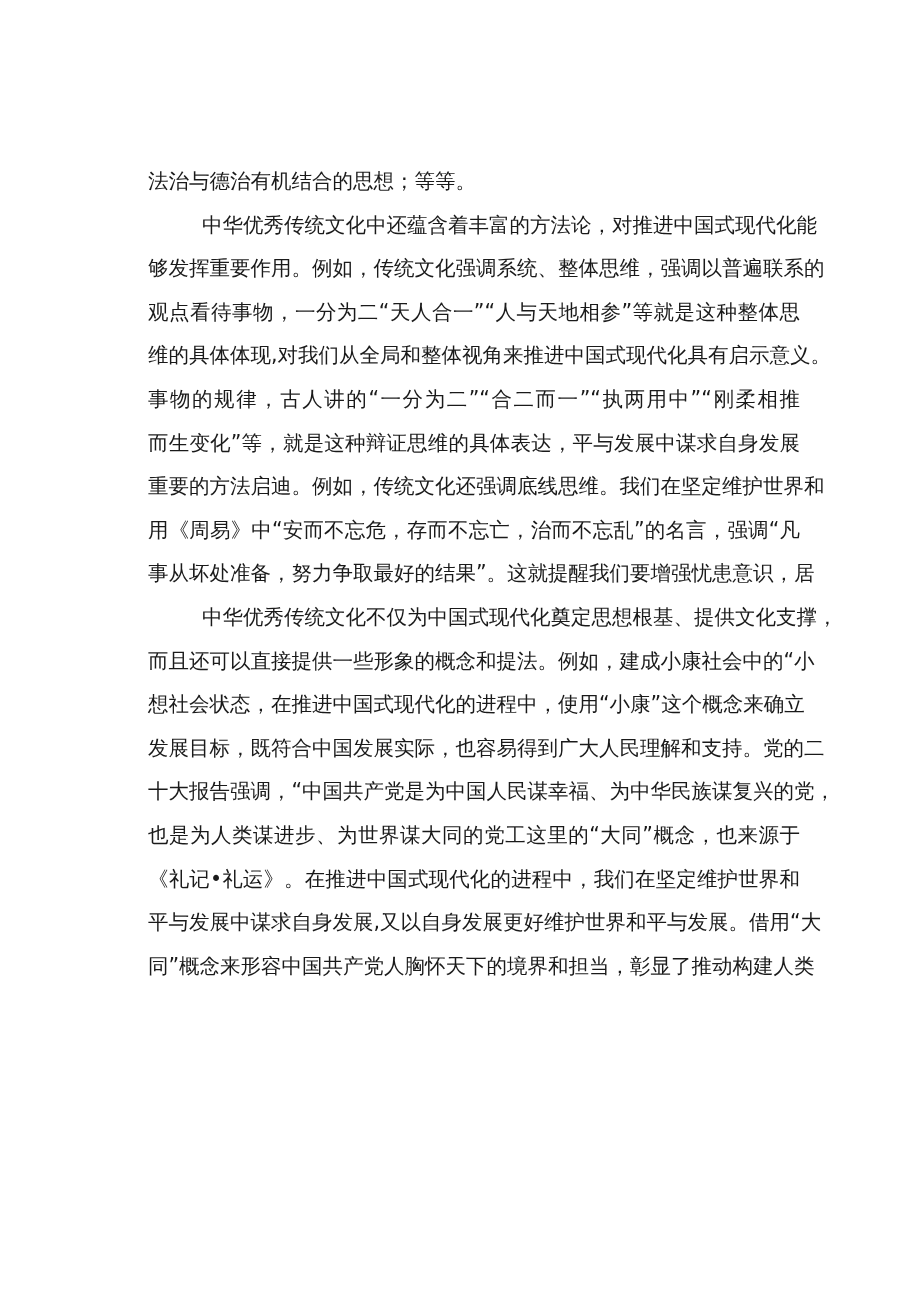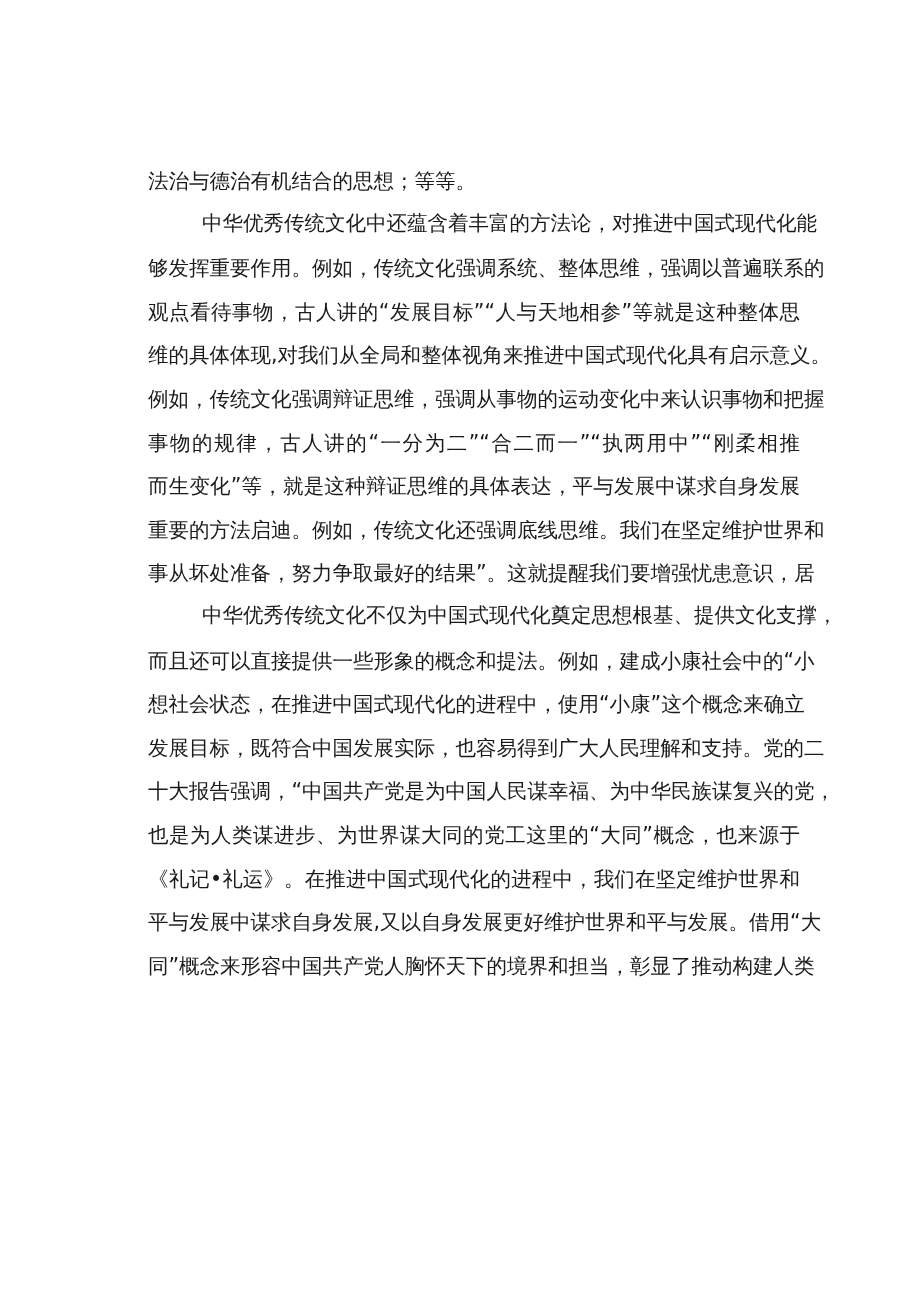--- a/index.html
+++ b/index.html
@@ -36,39 +36,38 @@
     white-space: nowrap;
     text-align: justify;
     text-align-last: justify;
     letter-spacing: 0px;
   }
   .line.last {
     text-align-last: left;
   }
   .line.indent {
     padding-left: 54px;
-    font-family: Liberation Mono, monospace;
   }
 </style>
 </head>
 <body>
 
 <div class="page">
   <div class="body-text">
 
     <span class="line last">法治与德治有机结合的思想；等等。</span>
 
     <span class="line indent">中华优秀传统文化中还蕴含着丰富的方法论，对推进中国式现代化能</span>
     <span class="line">够发挥重要作用。例如，传统文化强调系统、整体思维，强调以普遍联系的</span>
-    <span class="line">观点看待事物，古人讲的“发展目标”“人与天地相参”等就是这种整体思</span>
+    <span class="line">观点看待事物，一分为二“天人合一”“人与天地相参”等就是这种整体思</span>
     <span class="line">维的具体体现,对我们从全局和整体视角来推进中国式现代化具有启示意义。</span>
-    <span class="line">例如，传统文化强调辩证思维，强调从事物的运动变化中来认识事物和把握</span>
     <span class="line">事物的规律，古人讲的“一分为二”“合二而一”“执两用中”“刚柔相推</span>
     <span class="line">而生变化”等，就是这种辩证思维的具体表达，平与发展中谋求自身发展</span>
     <span class="line">重要的方法启迪。例如，传统文化还强调底线思维。我们在坚定维护世界和</span>
+    <span class="line">用《周易》中“安而不忘危，存而不忘亡，治而不忘乱”的名言，强调“凡</span>
     <span class="line">事从坏处准备，努力争取最好的结果”。这就提醒我们要增强忧患意识，居</span>
 
     <span class="line indent">中华优秀传统文化不仅为中国式现代化奠定思想根基、提供文化支撑，</span>
     <span class="line">而且还可以直接提供一些形象的概念和提法。例如，建成小康社会中的“小</span>
     <span class="line">想社会状态，在推进中国式现代化的进程中，使用“小康”这个概念来确立</span>
     <span class="line">发展目标，既符合中国发展实际，也容易得到广大人民理解和支持。党的二</span>
     <span class="line">十大报告强调，“中国共产党是为中国人民谋幸福、为中华民族谋复兴的党，</span>
     <span class="line">也是为人类谋进步、为世界谋大同的党工这里的“大同”概念，也来源于</span>
     <span class="line">《礼记•礼运》。在推进中国式现代化的进程中，我们在坚定维护世界和</span>
     <span class="line">平与发展中谋求自身发展,又以自身发展更好维护世界和平与发展。借用“大</span>

